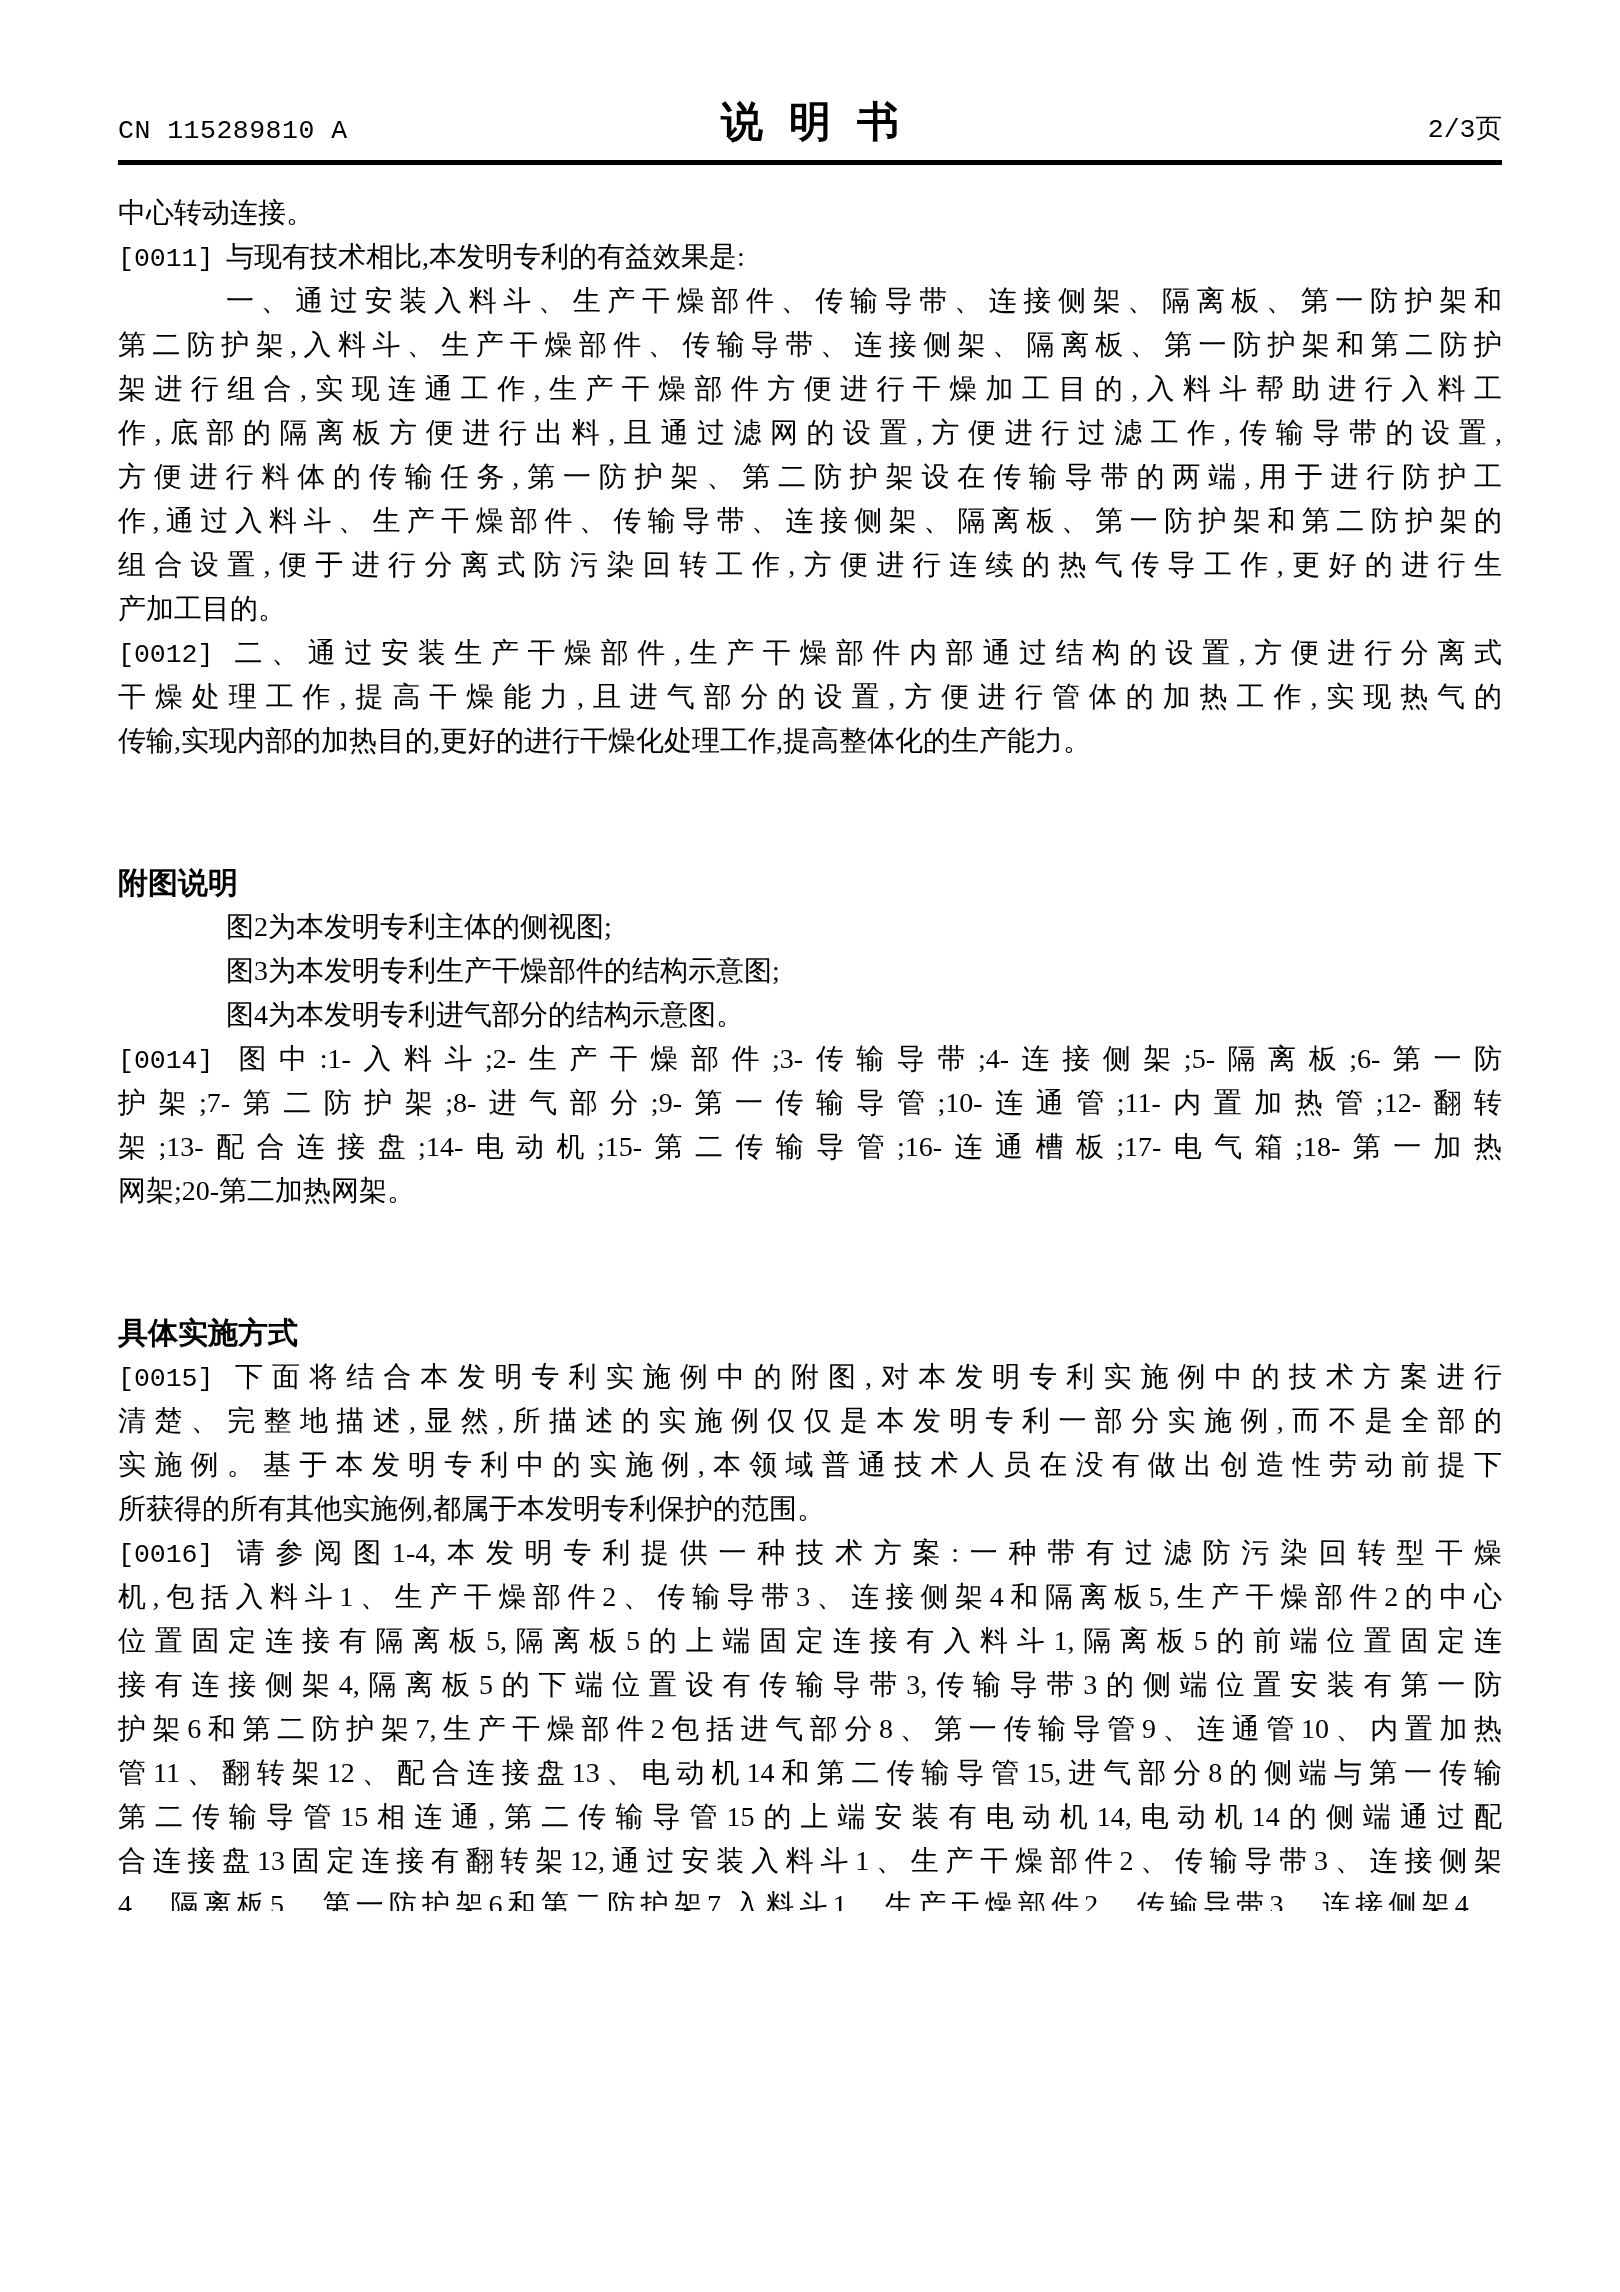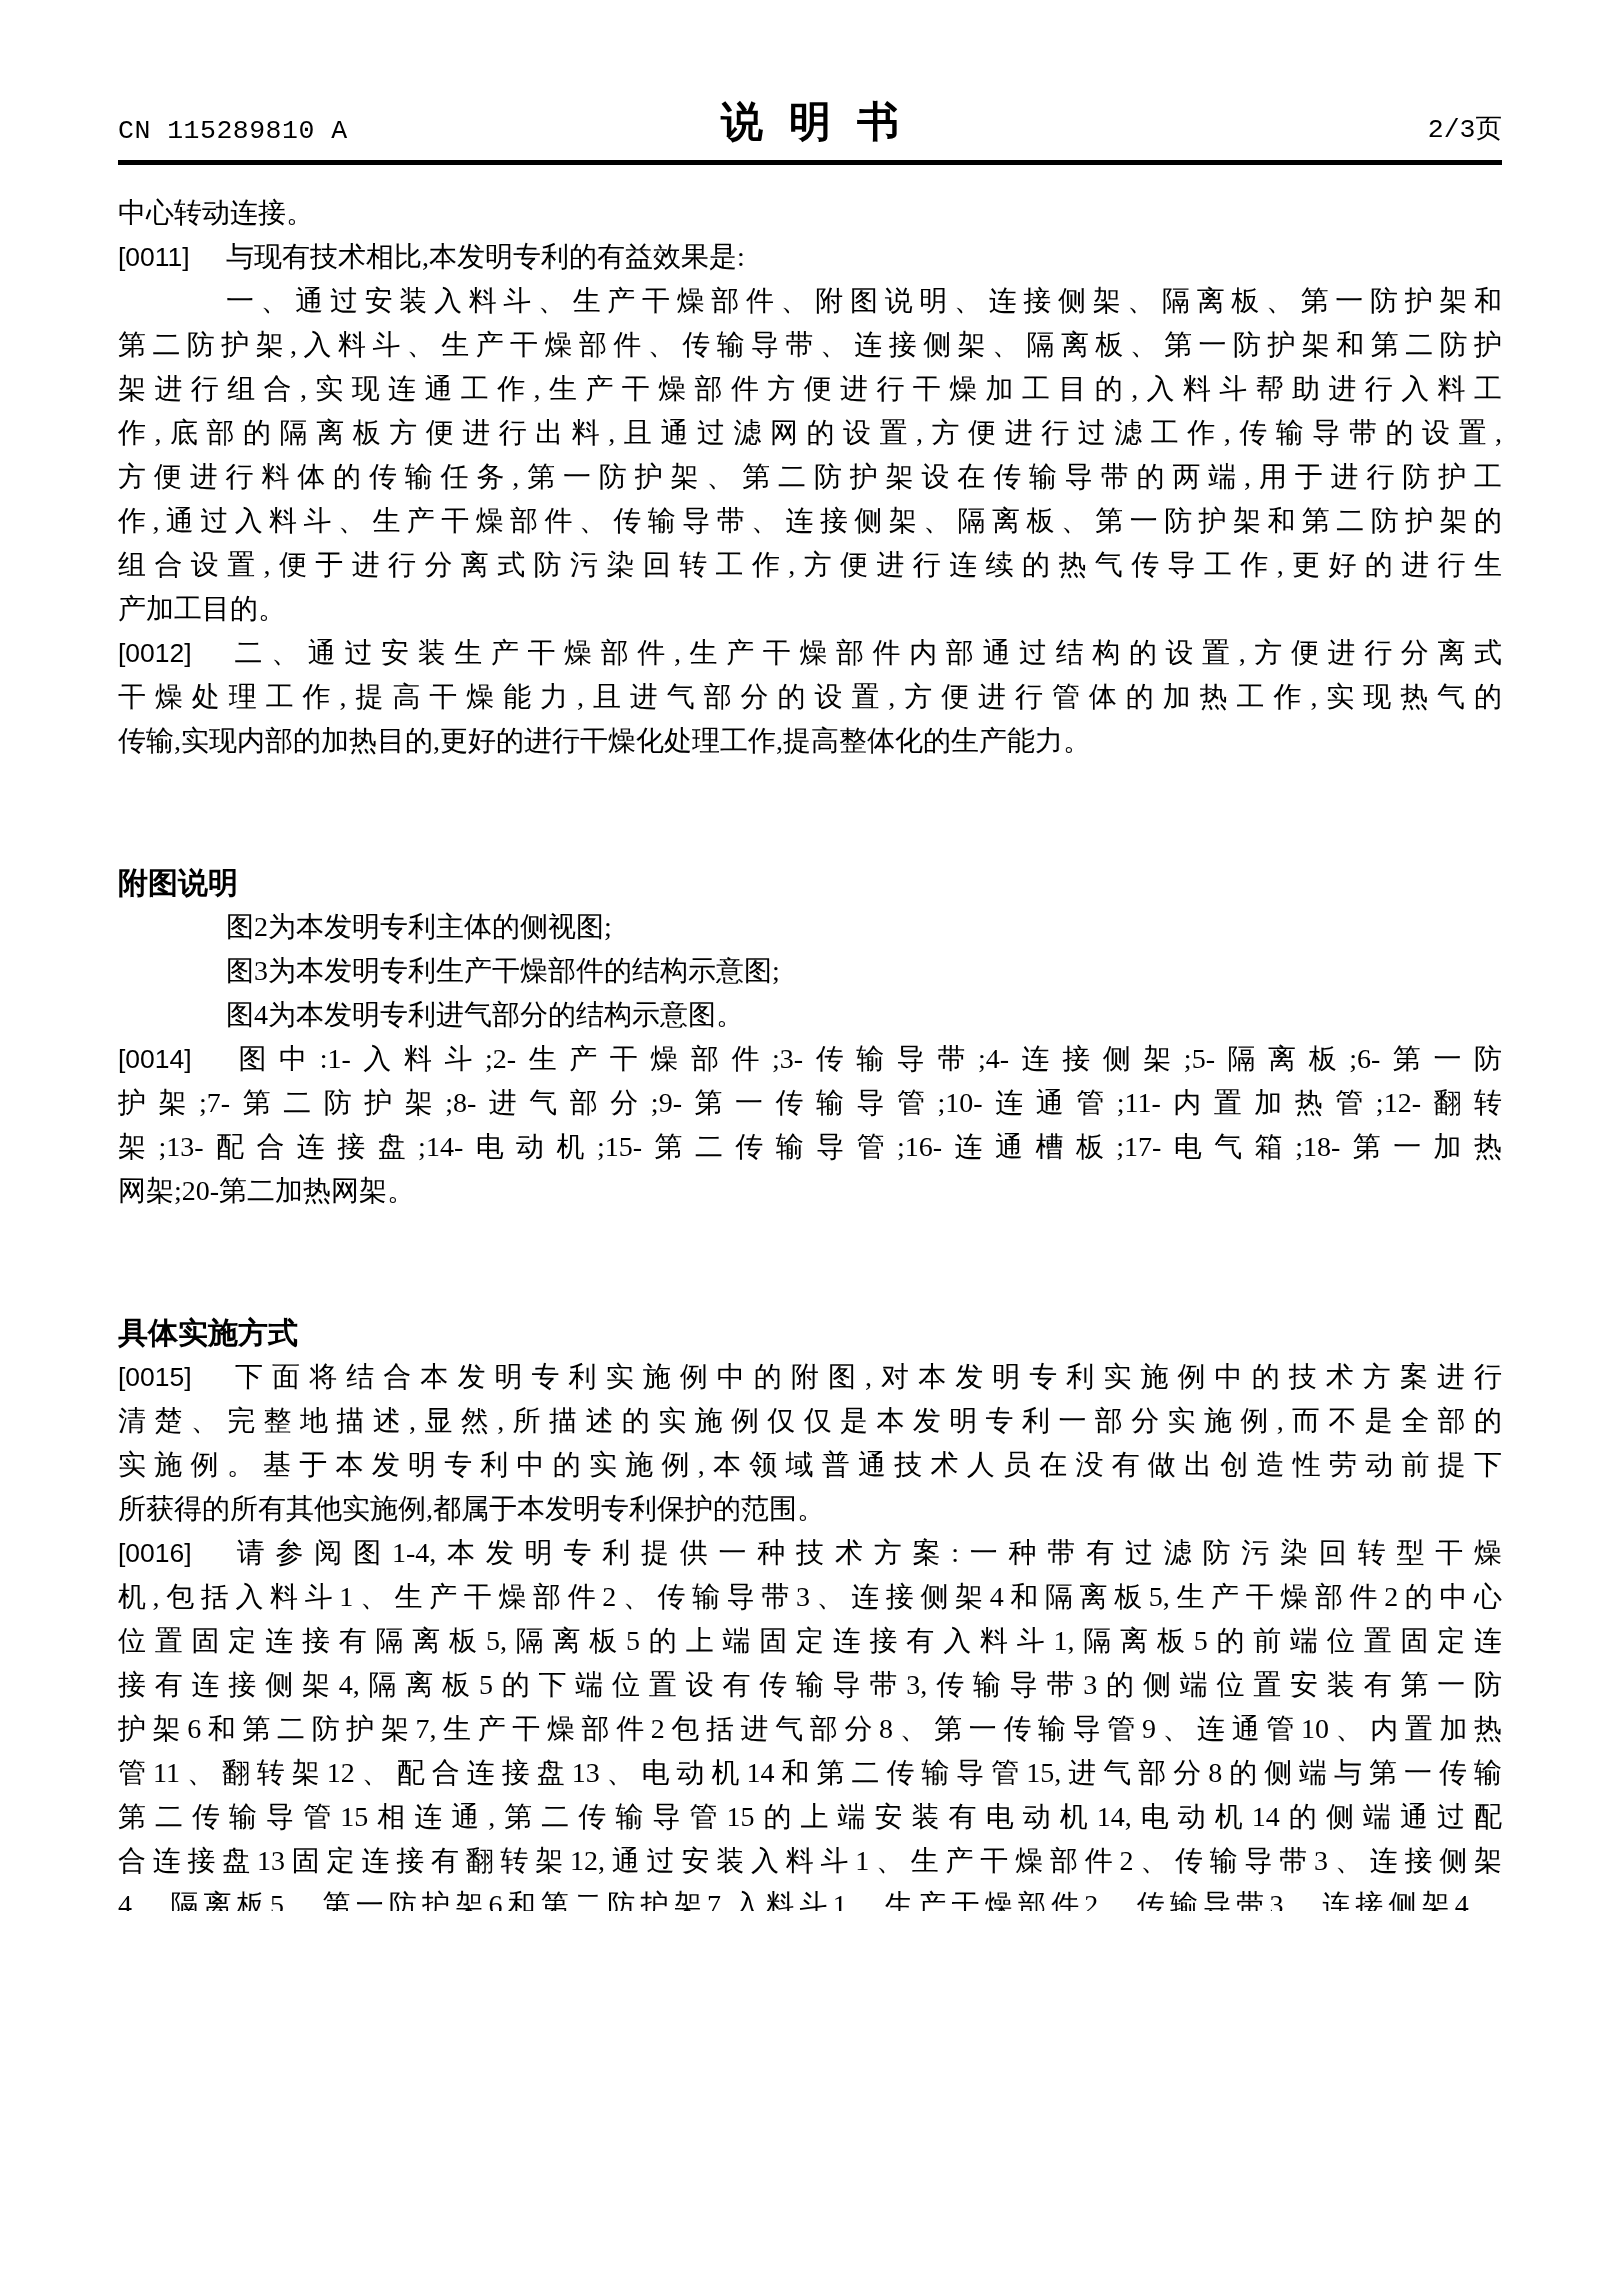--- a/index.html
+++ b/index.html
@@ -62,21 +62,21 @@
   }
   .line.fill {
     white-space:normal;
     text-align:justify;
     text-align-last:justify;
   }
   .line.indent { padding-left:108px; }
   .line .tag {
     display:inline-block;
     width:108px;
-    font-family:Liberation Sans, sans-serif;
+    font-family:Liberation Mono, monospace;
     font-size:26.5px;
     letter-spacing:0;
   }
   .line.heading {
     margin-top:98px;
     font-family:"Liberation Sans","DejaVu Sans",sans-serif;
     font-weight:700;
     font-size:30px;
   }
   
@@ -94,21 +94,21 @@
   <div class="header">
     <div class="doc-number">CN 115289810 A</div>
     <div class="doc-title">说明书</div>
     <div class="page-indicator">2/3页</div>
   </div>
   <div class="header-rule"></div>
 
   <div class="doc-body">
       <div class="line">中心转动连接。</div>
       <div class="line"><span class="tag">[0011]</span><span>与现有技术相比,本发明专利的有益效果是:</span></div>
-      <div class="line fill indent">一、通过安装入料斗、生产干燥部件、附图说明、连接侧架、隔离板、第一防护架和</div>
+      <div class="line fill indent">一、通过安装入料斗、生产干燥部件、传输导带、连接侧架、隔离板、第一防护架和</div>
       <div class="line fill">第二防护架,入料斗、生产干燥部件、传输导带、连接侧架、隔离板、第一防护架和第二防护</div>
       <div class="line fill">架进行组合,实现连通工作,生产干燥部件方便进行干燥加工目的,入料斗帮助进行入料工</div>
       <div class="line fill">作,底部的隔离板方便进行出料,且通过滤网的设置,方便进行过滤工作,传输导带的设置,</div>
       <div class="line fill">方便进行料体的传输任务,第一防护架、第二防护架设在传输导带的两端,用于进行防护工</div>
       <div class="line fill">作,通过入料斗、生产干燥部件、传输导带、连接侧架、隔离板、第一防护架和第二防护架的</div>
       <div class="line fill">组合设置,便于进行分离式防污染回转工作,方便进行连续的热气传导工作,更好的进行生</div>
       <div class="line">产加工目的。</div>
       <div class="line fill"><span class="tag">[0012]</span><span>二、通过安装生产干燥部件,生产干燥部件内部通过结构的设置,方便进行分离式</span></div>
       <div class="line fill">干燥处理工作,提高干燥能力,且进气部分的设置,方便进行管体的加热工作,实现热气的</div>
       <div class="line">传输,实现内部的加热目的,更好的进行干燥化处理工作,提高整体化的生产能力。</div>

